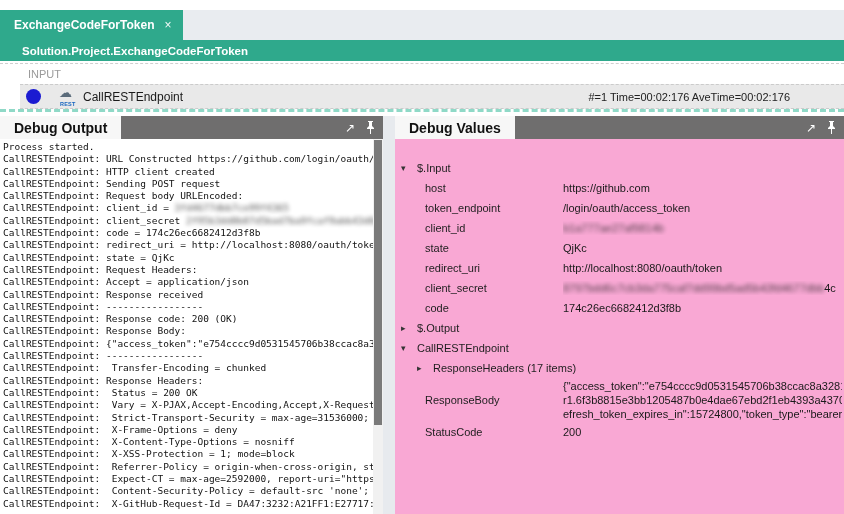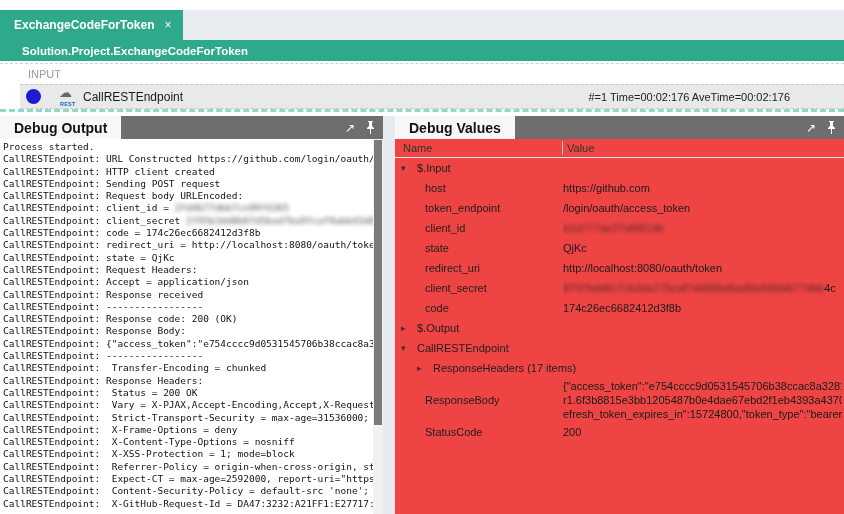--- a/index.html
+++ b/index.html
@@ -30,21 +30,21 @@
   .node-label { font-size:12px; color:#1a1a1a; margin-left:4px; }
   .node-stats { position:absolute; right:54px; font-size:11px; color:#222; }
   .canvas-bottom { border-bottom:3px dashed #8fd9c7;padding-left:20px; }
   .panel-gap { height:4px; background:#fff; flex:0 0 auto; }
 
   
   .panels { flex:1 1 auto; display:flex; min-height:0; }
   .panel { position:relative; overflow:hidden; }
   .panel.left { width:383px; flex:0 0 auto; background:#fff; }
   .splitter { width:12px; flex:0 0 auto; background:#e7eaee; }
-  .panel.right { flex:1 1 auto; background:#ef4444; }
+  .panel.right { flex:1 1 auto; background:#f9a8d4; }
   .panel-header { height:23px; background:#6f6e6e; display:flex; align-items:stretch; position:relative; }
   .panel-tab { background:#f7f7f7; color:#111; font-size:14px; font-weight:bold;
     display:flex; align-items:center; padding:0 14px; }
   .hdr-icons { position:absolute; right:4px; top:0; height:23px; display:flex; align-items:center; gap:8px; }
   .hdr-icon { color:#fff; font-size:12px; line-height:1; width:14px; text-align:center; }
   .pin-svg { display:block; }
 
   
   .console { position:absolute; top:23px; left:0; right:10px; bottom:0; overflow:hidden;
     padding:2px 0 0 3px; background:#fff; }
@@ -155,25 +155,20 @@
         <div class="panel-tab">Debug Values</div>
         <div class="hdr-icons">
           <span class="hdr-icon">↗</span>
           <span class="hdr-icon">
             <svg class="pin-svg" width="11" height="13" viewBox="0 0 11 13">
                 <path d="M3 0h5v1H7v4l2 2v1H6v5H5V8H2V7l2-2V1H3z" fill="#fff"></path>
               </svg>
           </span>
         </div>
       </div>
-      <div class="grid-header">
-        <span class="col-name">Name</span>
-        <span class="col-sep"></span>
-        <span class="col-value">Value</span>
-      </div>
       <div class="tree">
           <div class="trow" style="padding-left: 6px;">
             <span class="arrow">▾</span>
             <span class="tname">$.Input</span>
             <span class="tvalue"></span>
           </div>
           <div class="trow" style="padding-left: 22px;">
             <span class="arrow" style="width: 8px;"></span>
             <span class="tname">host</span>
             <span class="tvalue">https://github.com</span>

